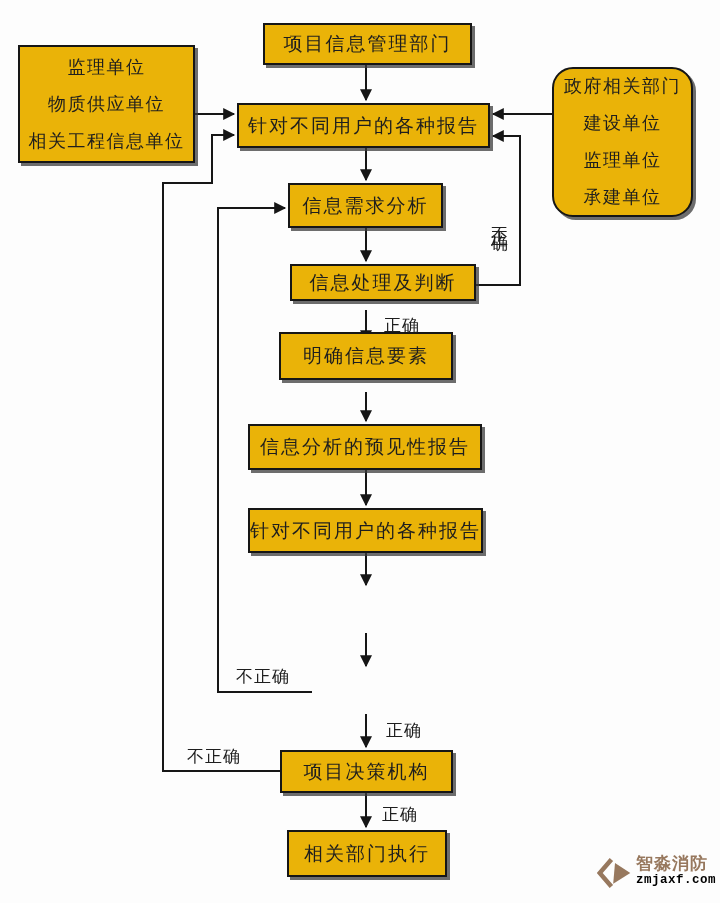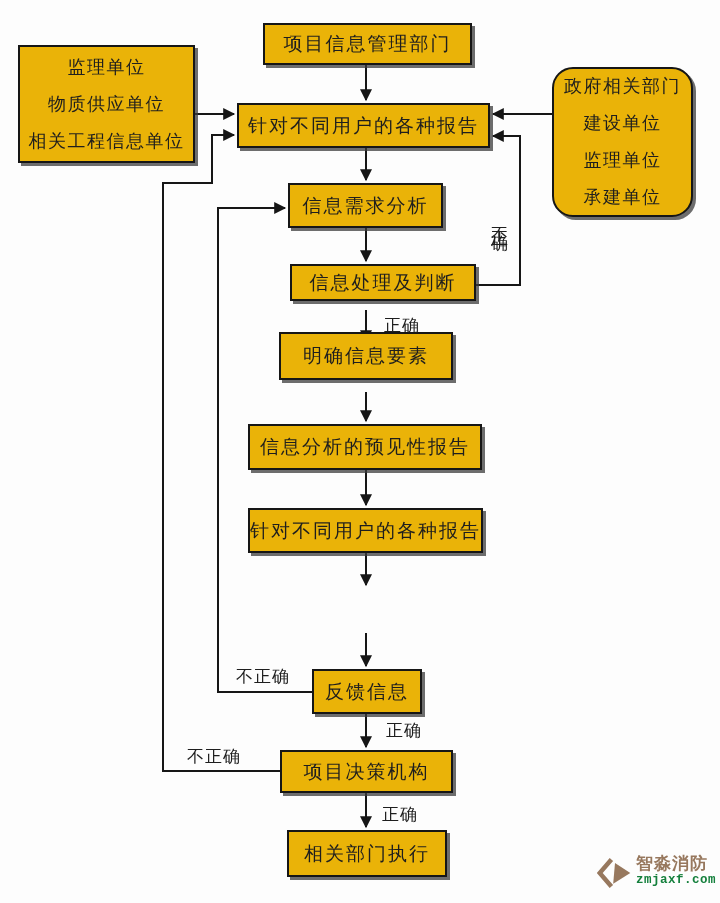--- a/index.html
+++ b/index.html
@@ -84,21 +84,20 @@
 
   <div class="box" style="left:290px;top:264px;width:186px;height:37px;">信息处理及判断</div>
 
   <div class="box" style="left:279px;top:332px;width:174px;height:48px;">明确信息要素</div>
 
   <div class="box" style="left:248px;top:424px;width:234px;height:46px;">信息分析的预见性报告</div>
 
   <div class="box" style="left:248px;top:508px;width:235px;height:45px;">针对不同用户的各种报告</div>
 
 
-  <div class="box" style="left:312px;top:669px;width:110px;height:45px;">反馈信息</div>
 
   <div class="box" style="left:280px;top:750px;width:173px;height:43px;">项目决策机构</div>
 
   <div class="box" style="left:287px;top:830px;width:160px;height:47px;">相关部门执行</div>
 
   <div class="edge-label" style="left:384px;top:317px;">正确</div>
 
   <div class="edge-label" style="left:386px;top:722px;">正确</div>
 
   <div class="edge-label" style="left:382px;top:806px;">正确</div>
@@ -109,17 +108,17 @@
 
   <div class="edge-label" style="left:187px;top:748px;">不正确</div>
 
   <div id="watermark">
     <svg width="36" height="36" viewBox="0 0 40 40">
       <path d="M16 5 L3 20 L16 35" fill="none" stroke="#97785e" stroke-width="5"></path>
       <path d="M20 9 L37 20 L18 32 Z" fill="#97785e"></path>
     </svg>
     <div id="wm-text">
       <div id="wm-brand" style="color:#97785e;">智淼消防</div>
-      <div id="wm-domain" style="color:#15803d;">zmjaxf.com</div>
+      <div id="wm-domain" style="color:#000000;">zmjaxf.com</div>
     </div>
   </div>
 
 </div>
 
 </body></html>

